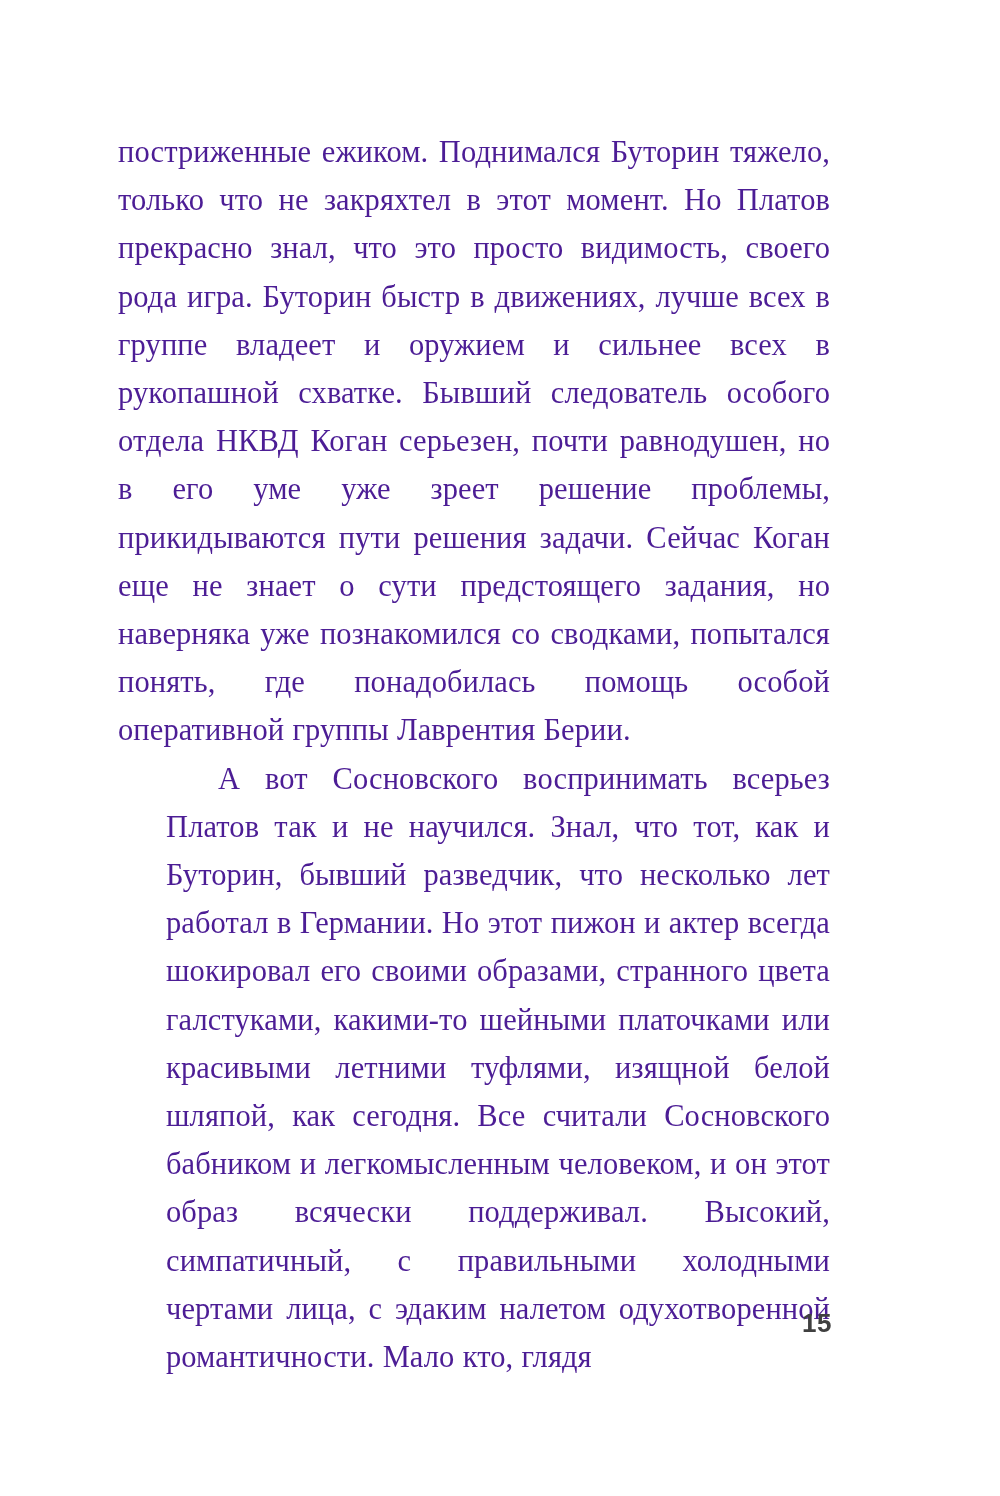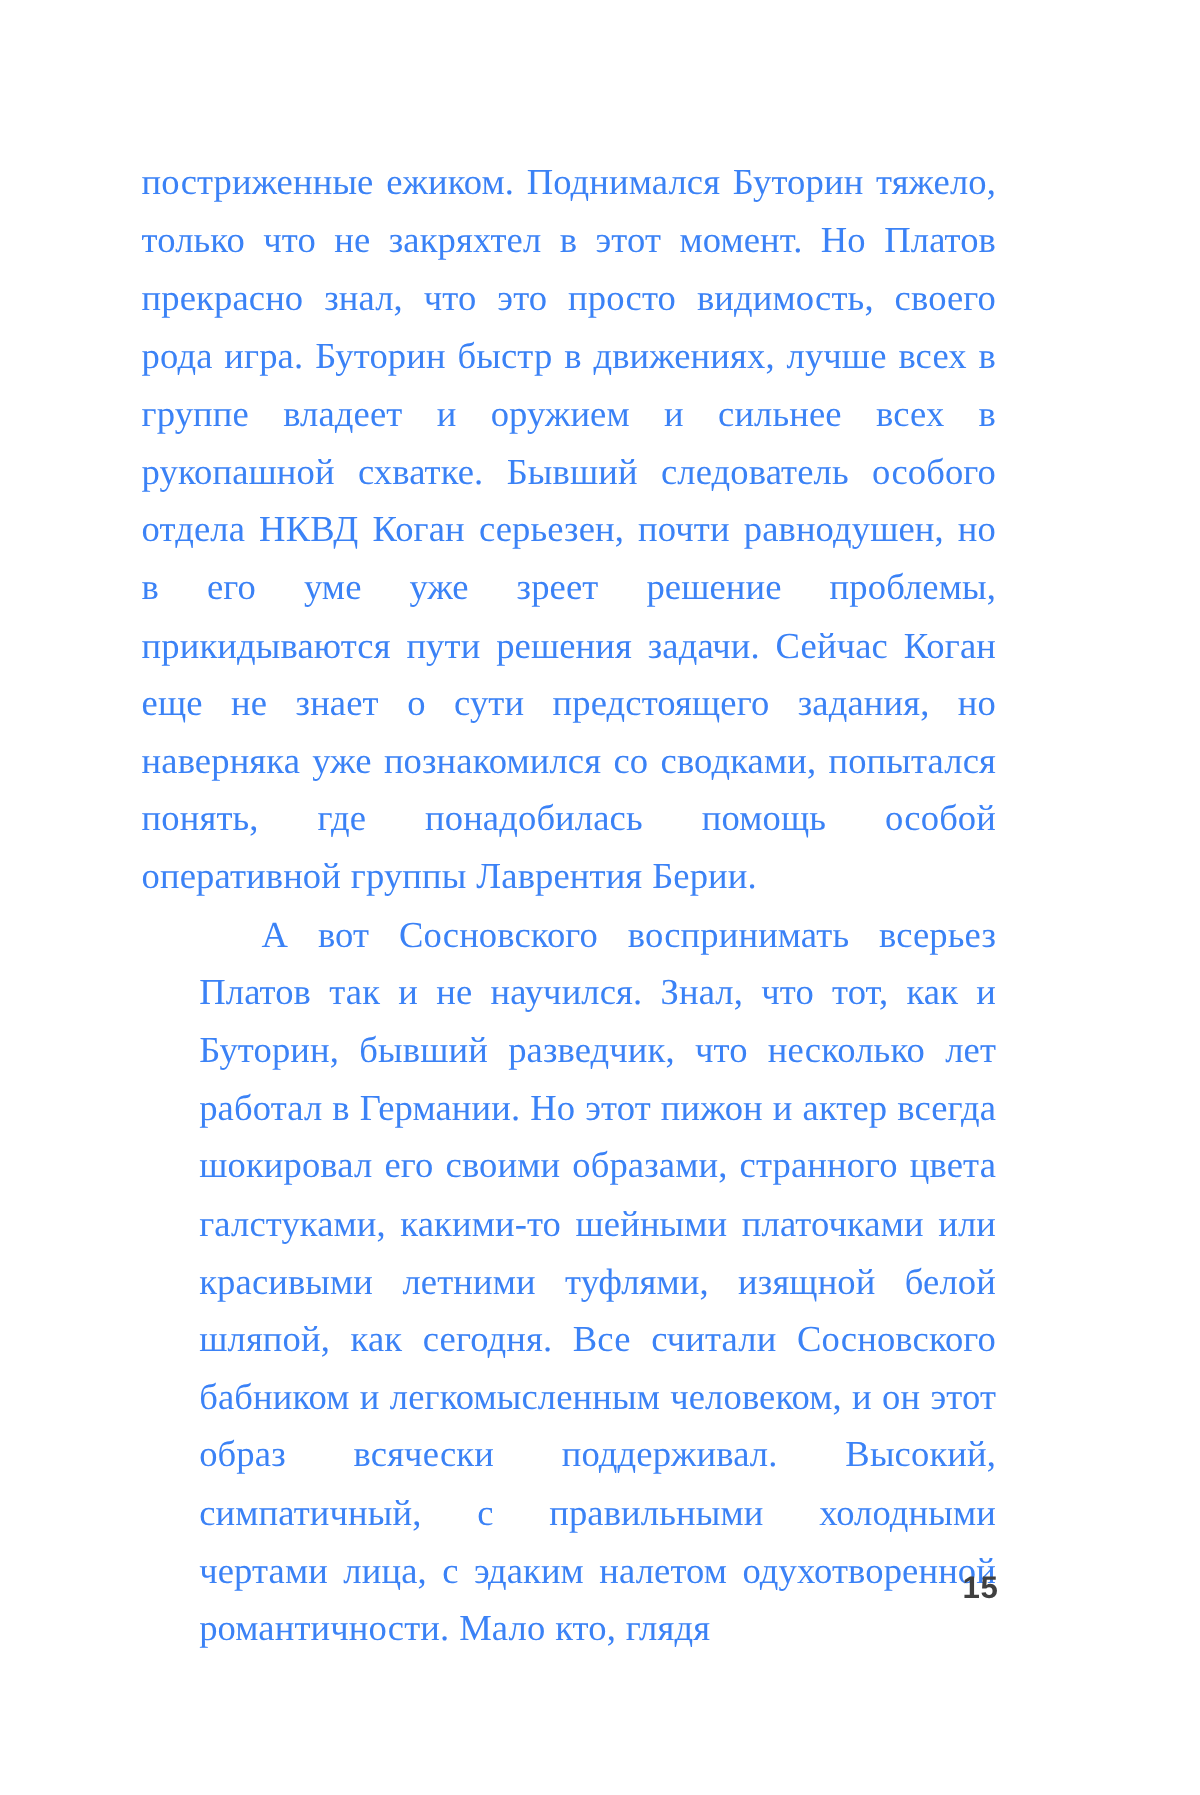--- a/index.html
+++ b/index.html
@@ -29,21 +29,21 @@
     width: 712px;
   }
   .para {
     margin: 0;
     font-size: 30.5px;
     line-height: 48.2px;
     text-align: justify;
     text-justify: inter-word;
     letter-spacing: 0.1px;
     word-spacing: 0.5px;
-    color: #3b82f6;
+    color: #4c1d95;
   }
   .para + .para {
     margin-top: 0;
   }
   .para.indent {
     text-indent: 52px;
     margin-left: 48px;
   }
   .page-number {
     position: absolute;

